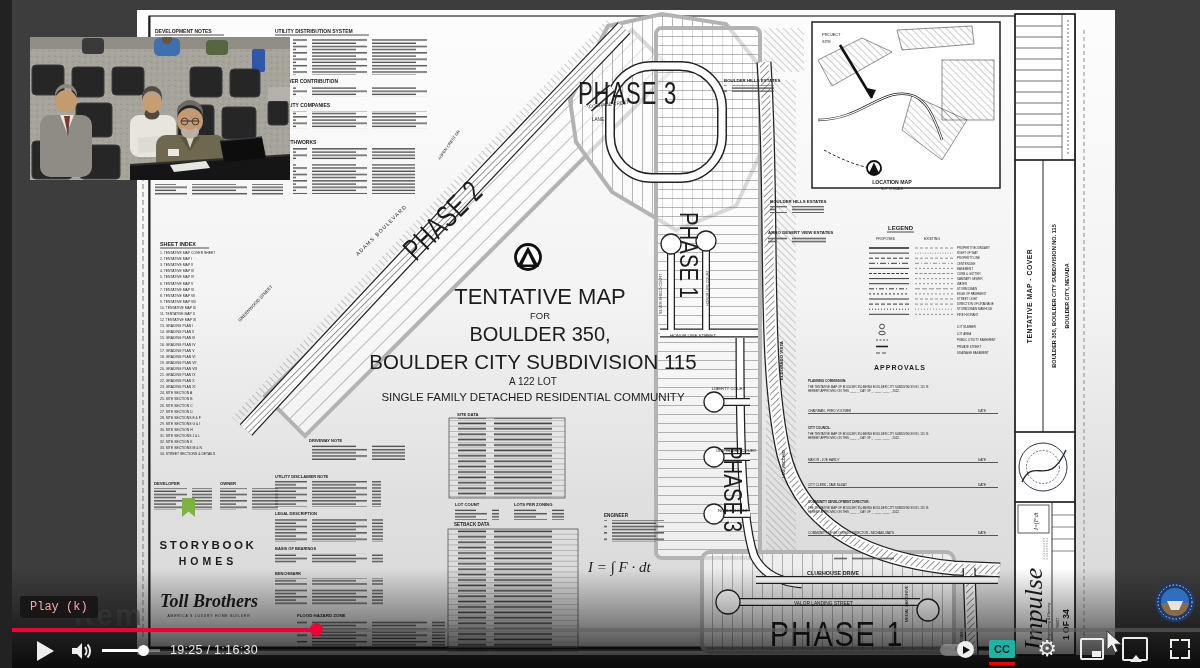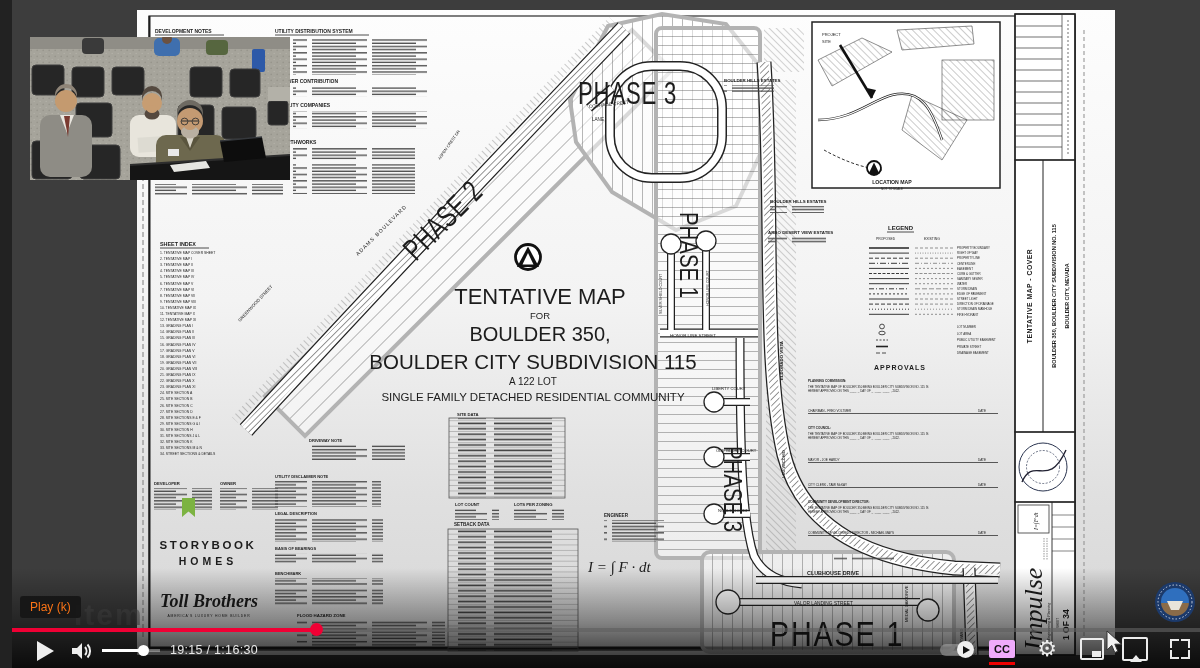--- a/index.html
+++ b/index.html
@@ -8,39 +8,39 @@
   #plan-svg{position:absolute;left:0;top:0;z-index:1;}
   svg text{font-family:"Liberation Sans",sans-serif;fill:#1c1c1c;}
   svg text.serif{font-family:"Liberation Serif",serif;}
   #inset{position:absolute;left:18px;top:37px;width:260px;height:143px;z-index:3;}
   #watermark{position:absolute;left:62px;top:598px;z-index:4;font-size:30px;font-weight:bold;
              color:rgba(85,85,85,.55);letter-spacing:2px;}
   #bottom-grad{position:absolute;left:0;bottom:0;width:100%;height:100px;z-index:5;
                background:linear-gradient(to top,rgba(0,0,0,.82),rgba(0,0,0,.40) 45%,rgba(0,0,0,0));}
   #seal{position:absolute;left:1141px;top:580px;z-index:6;}
   #tooltip{position:absolute;left:8px;top:596px;z-index:8;background:rgba(22,22,22,.92);
-           color:#f97316;font-size:12px;padding:4px 10px;border-radius:3px;}
+           color:#fca5a5;font-size:12px;padding:4px 10px;border-radius:3px;font-family:Liberation Mono, monospace;}
   #progress{position:absolute;left:0;top:628px;width:100%;height:4px;z-index:7;
             background:rgba(95,95,95,.65);}
   #progress-played{position:absolute;left:0;top:0;height:4px;background:#f00034;}
   #scrubber{position:absolute;left:298px;top:-5px;width:13px;height:13px;border-radius:50%;background:#f00034;}
   #controls{position:absolute;left:0;top:636px;width:100%;height:32px;z-index:8;}
   .ctl{position:absolute;display:flex;align-items:center;justify-content:center;}
   #play-btn{left:20px;top:2px;width:26px;height:26px;}
   #play-tri{width:0;height:0;border-left:17px solid #eee;border-top:10px solid transparent;border-bottom:10px solid transparent;}
   #vol-btn{left:56px;top:3px;width:26px;height:24px;}
   #vol-track{position:absolute;left:90px;top:13px;width:58px;height:3px;background:rgba(255,255,255,.35);}
   #vol-fill{width:40px;height:3px;background:#fff;}
   #vol-handle{position:absolute;left:126px;top:9px;width:11px;height:11px;border-radius:50%;background:#fff;}
   #time{position:absolute;left:158px;top:7px;color:#e8e8e8;font-size:12.5px;letter-spacing:.3px;}
   #autoplay{left:928px;top:8px;width:32px;height:12px;background:rgba(170,170,170,.55);border-radius:7px;}
   #auto-knob{position:absolute;right:-2px;top:-3px;width:17px;height:17px;border-radius:50%;background:#eee;
              display:flex;align-items:center;justify-content:center;}
   #auto-tri{width:0;height:0;border-left:7px solid #111;border-top:4px solid transparent;border-bottom:4px solid transparent;margin-left:2px;}
-  #cc-btn{left:977px;top:4px;width:26px;height:18px;background:#f0abfc;border-radius:2px;
+  #cc-btn{left:977px;top:4px;width:26px;height:18px;background:#14b8a6;border-radius:2px;
           color:#111;font-weight:bold;font-size:11px;}
   #cc-underline{position:absolute;left:977px;top:26px;width:26px;height:3px;background:#e00;}
   #gear-btn{left:1022px;top:-2px;width:26px;height:30px;color:#ececec;font-size:22px;}
   #mini-btn{left:1068px;top:4px;width:24px;height:18px;}
   #tv-btn{left:1110px;top:3px;width:26px;height:20px;}
   #fs-btn{left:1158px;top:3px;width:20px;height:20px;}
   #cursor{position:absolute;left:1093px;top:630px;z-index:9;}
   .icon-rect{border:2px solid #ececec;border-radius:2px;width:100%;height:100%;position:relative;}
   #mini-inner{position:absolute;right:1px;bottom:1px;width:9px;height:6px;background:#ececec;}
   #tv-tri{position:absolute;left:6px;bottom:-3px;width:0;height:0;border-bottom:7px solid #ececec;
@@ -579,21 +579,21 @@
     <svg width="24" height="24" viewBox="0 0 24 24">
       <polygon points="3,9 8,9 13,4 13,20 8,15 3,15" fill="#eee"></polygon>
       <path d="M16,8 A6 6 0 0 1 16,16" fill="none" stroke="#eee" stroke-width="2"></path>
       <path d="M18.5,5.5 A9.5 9.5 0 0 1 18.5,18.5" fill="none" stroke="#eee" stroke-width="2"></path>
     </svg>
   </div>
   <div id="vol-track">
         <div id="vol-fill"></div>
       </div>
   <div id="vol-handle"></div>
-  <div id="time">19:15 / 1:16:30</div>
+  <div id="time">19:25 / 1:16:30</div>
   <div id="autoplay" class="ctl">
     <div id="auto-knob">
           <div id="auto-tri"></div>
         </div>
   </div>
   <div id="cc-btn" class="ctl">CC</div>
   <div id="cc-underline"></div>
   <div id="gear-btn" class="ctl">
         <span>⚙</span>
       </div>

